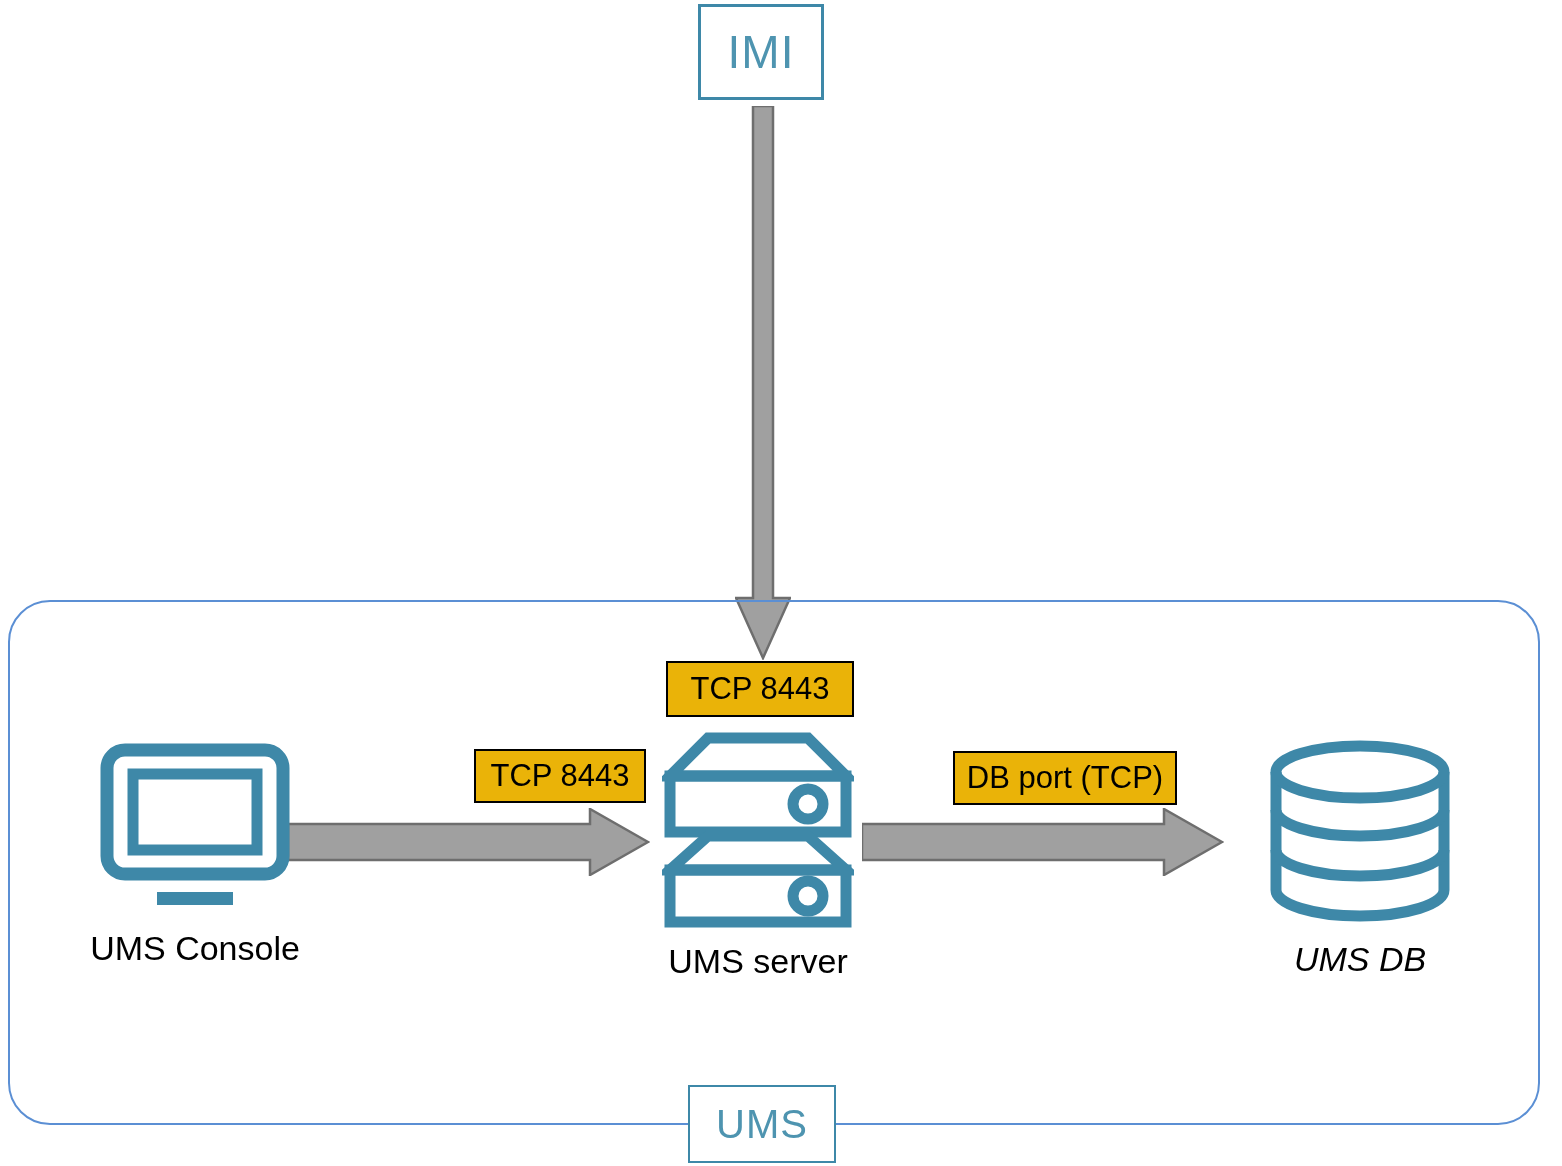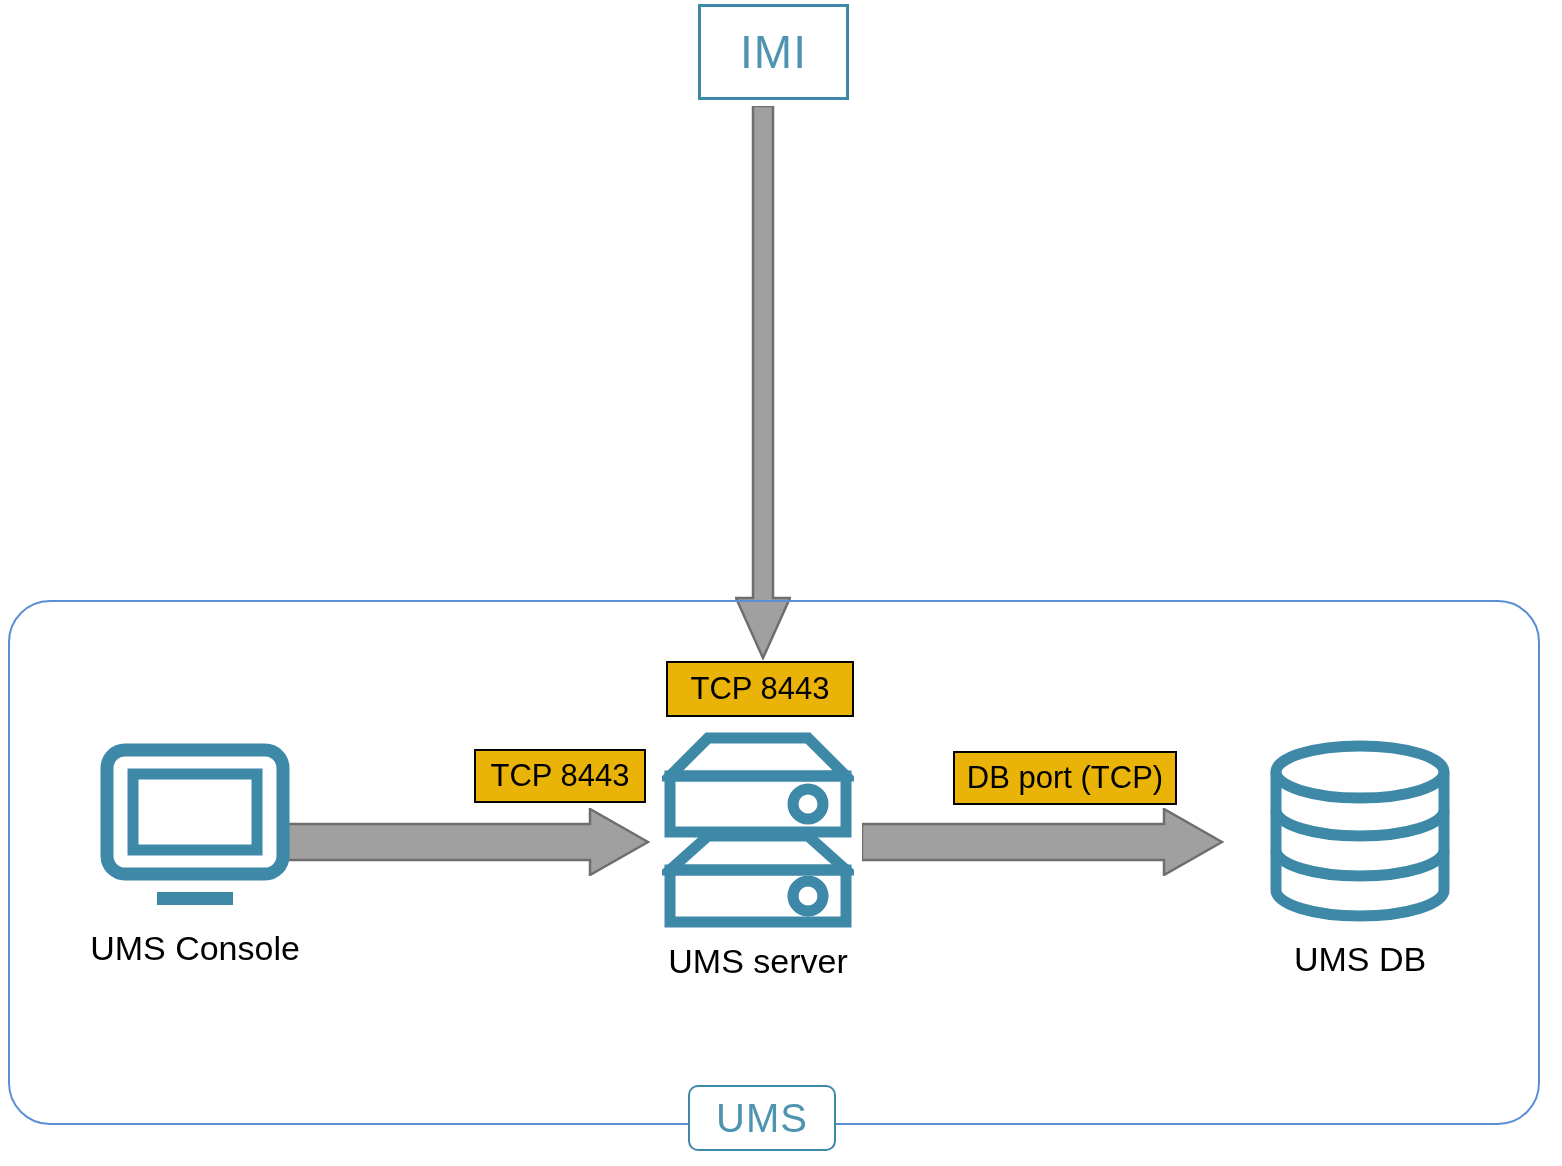--- a/index.html
+++ b/index.html
@@ -39,32 +39,31 @@
     background: #ffffff;
     display: flex;
     align-items: center;
     justify-content: center;
     color: #4E94B0;
     letter-spacing: 1px;
   }
   .tag-imi {
     left: 698px;
     top: 4px;
-    width: 151px;
+    width: 126px;
     height: 96px;
     font-size: 46px;
   }
   .tag-ums {
     left: 688px;
     top: 1085px;
     width: 148px;
-    height: 66px;
+    height: 78px;
     font-size: 40px;
     border-width: 2.5px;
-    border-radius: 10px;
   }
 
   
   .arrow {
     position: absolute;
   }
   .arrow svg { display: block; }
 
   
   .port-label {
@@ -94,21 +93,21 @@
   .node-icon { display: block; }
   .node-label {
     margin-top: 8px;
     font-size: 34px;
     color: #000000;
     white-space: nowrap;
     text-align: center;
   }
   .node-console { left: 60px;  top: 742px; width: 270px; }
   .node-server  { left: 648px; top: 730px; width: 220px; }
-  .node-db      { left: 1225px; top: 738px; width: 270px; }
+  .node-db      { left: 1225px; top: 738px; width: 270px; font-style: italic; }
 </style>
 </head>
 <body>
 
 <div id="canvas">
 
   <div class="tag-box tag-imi">
     <span>IMI</span>
   </div>
 

